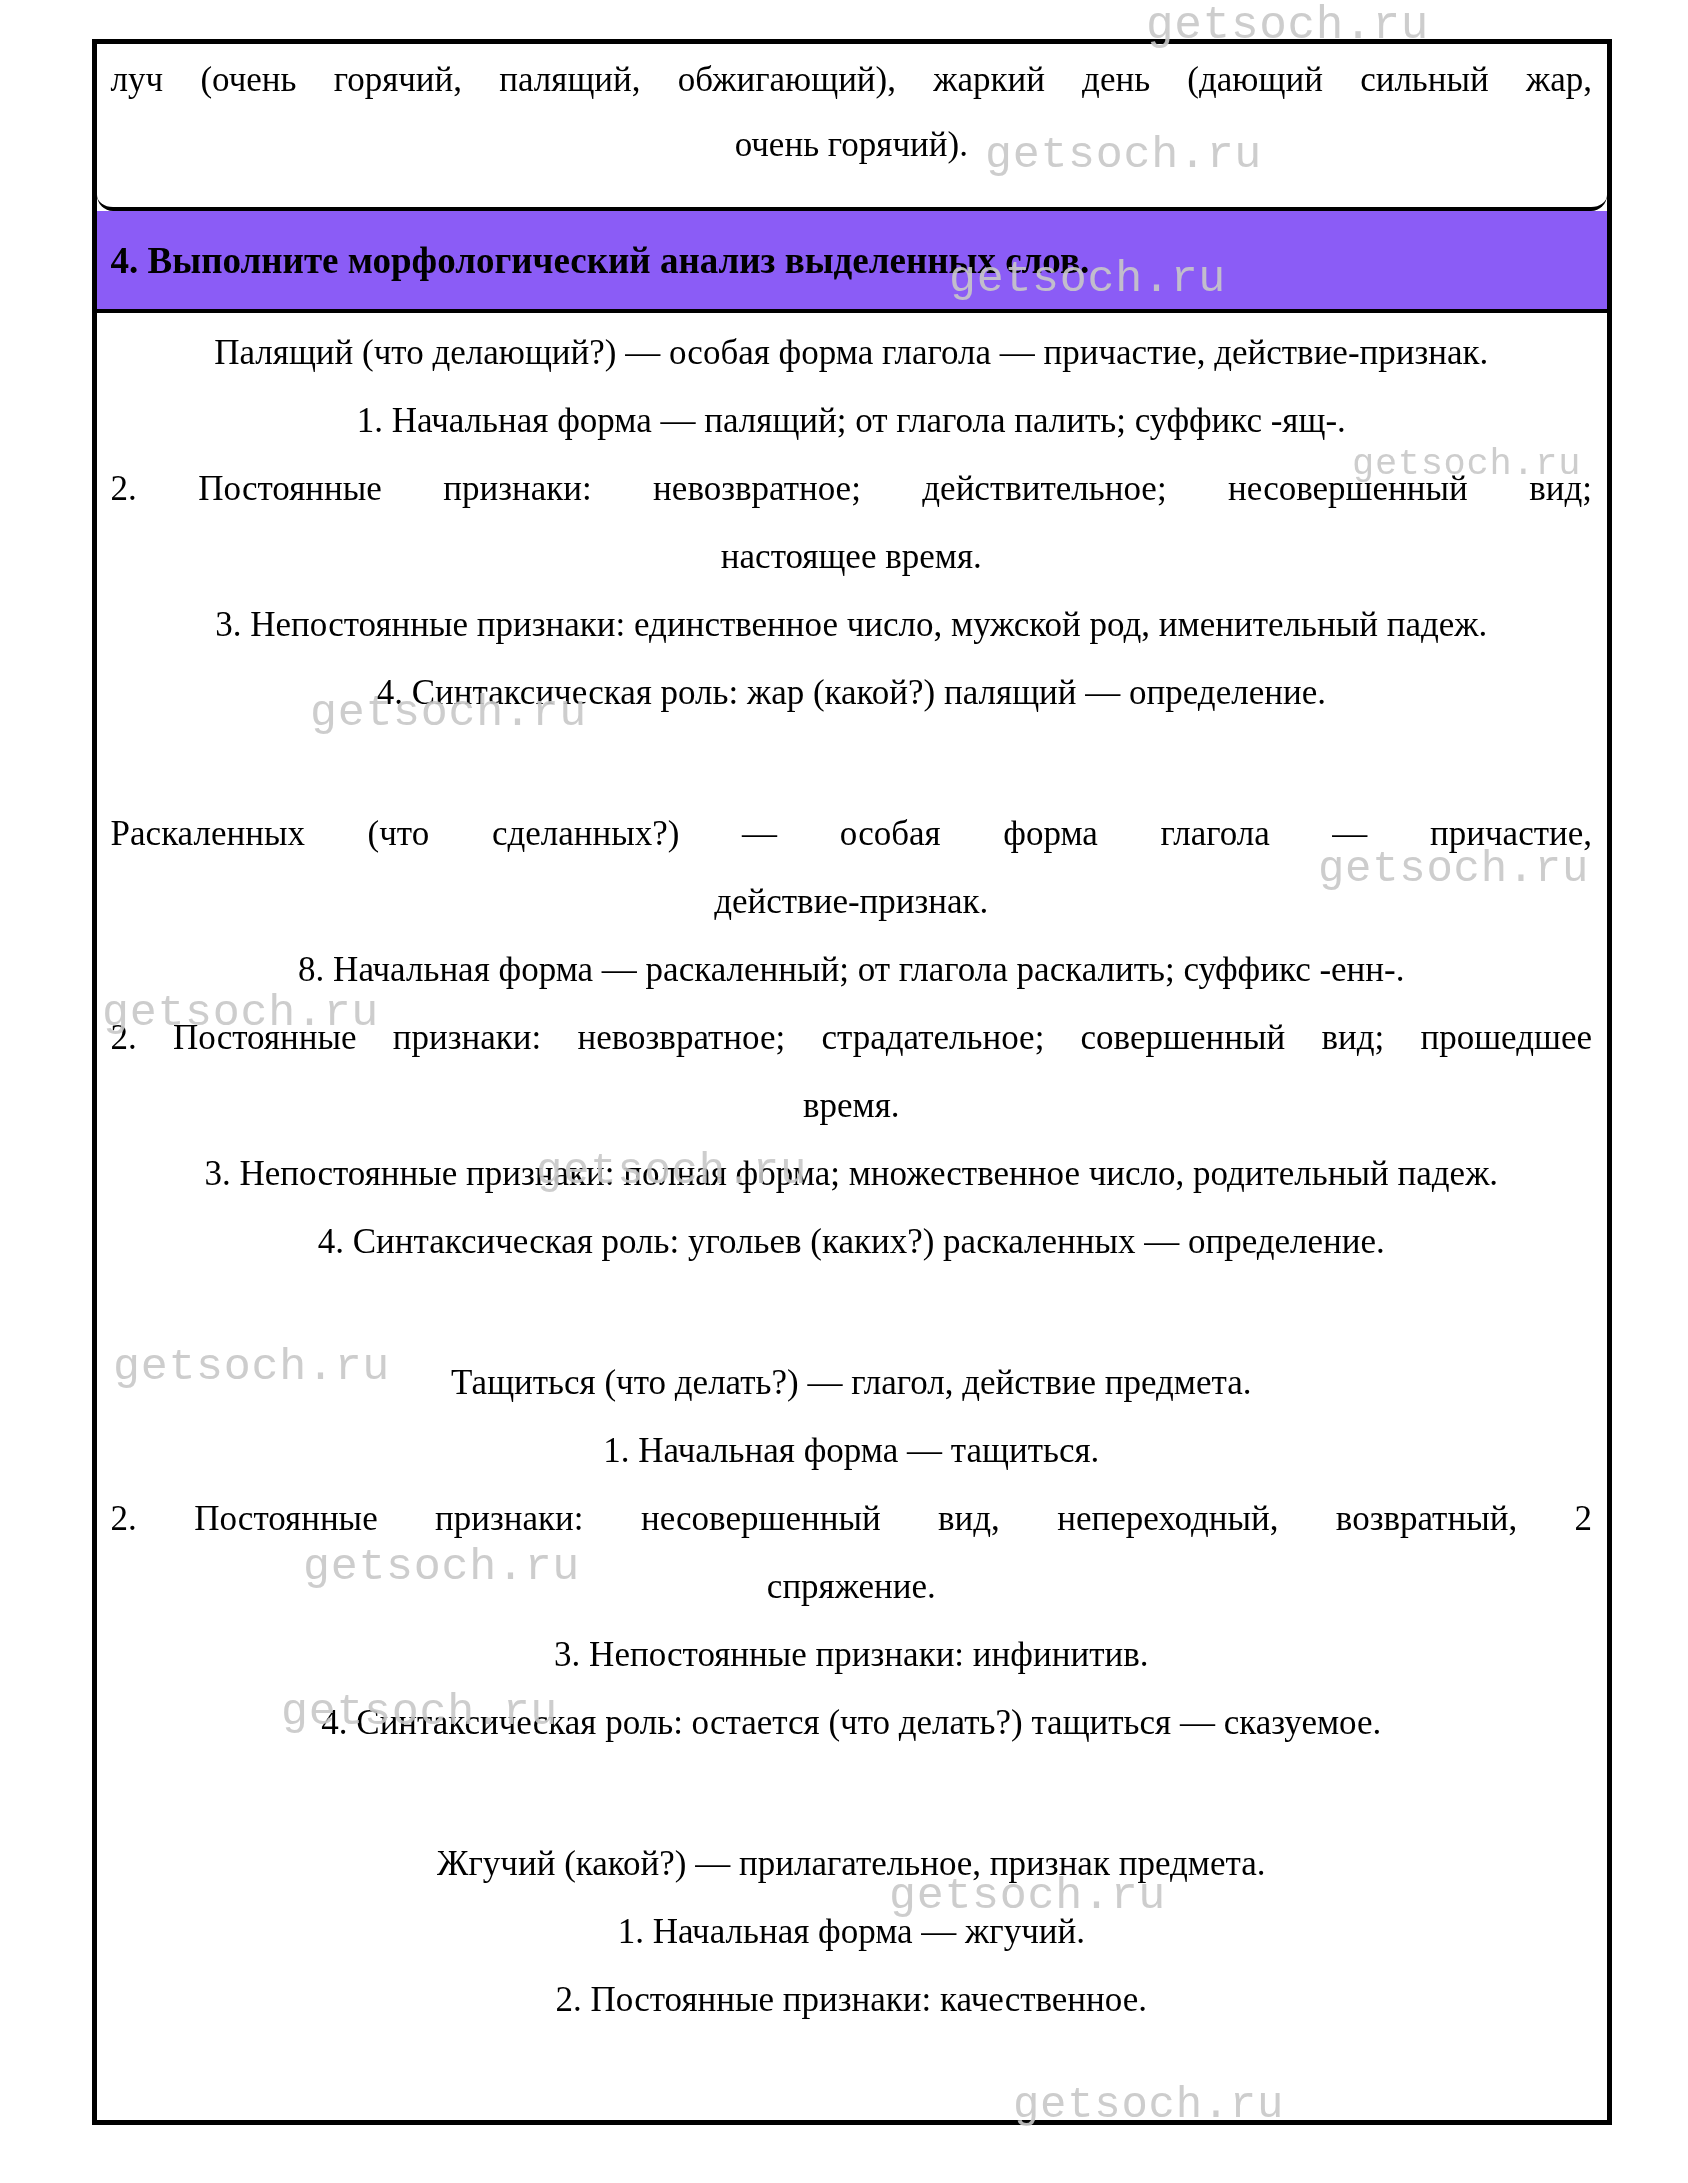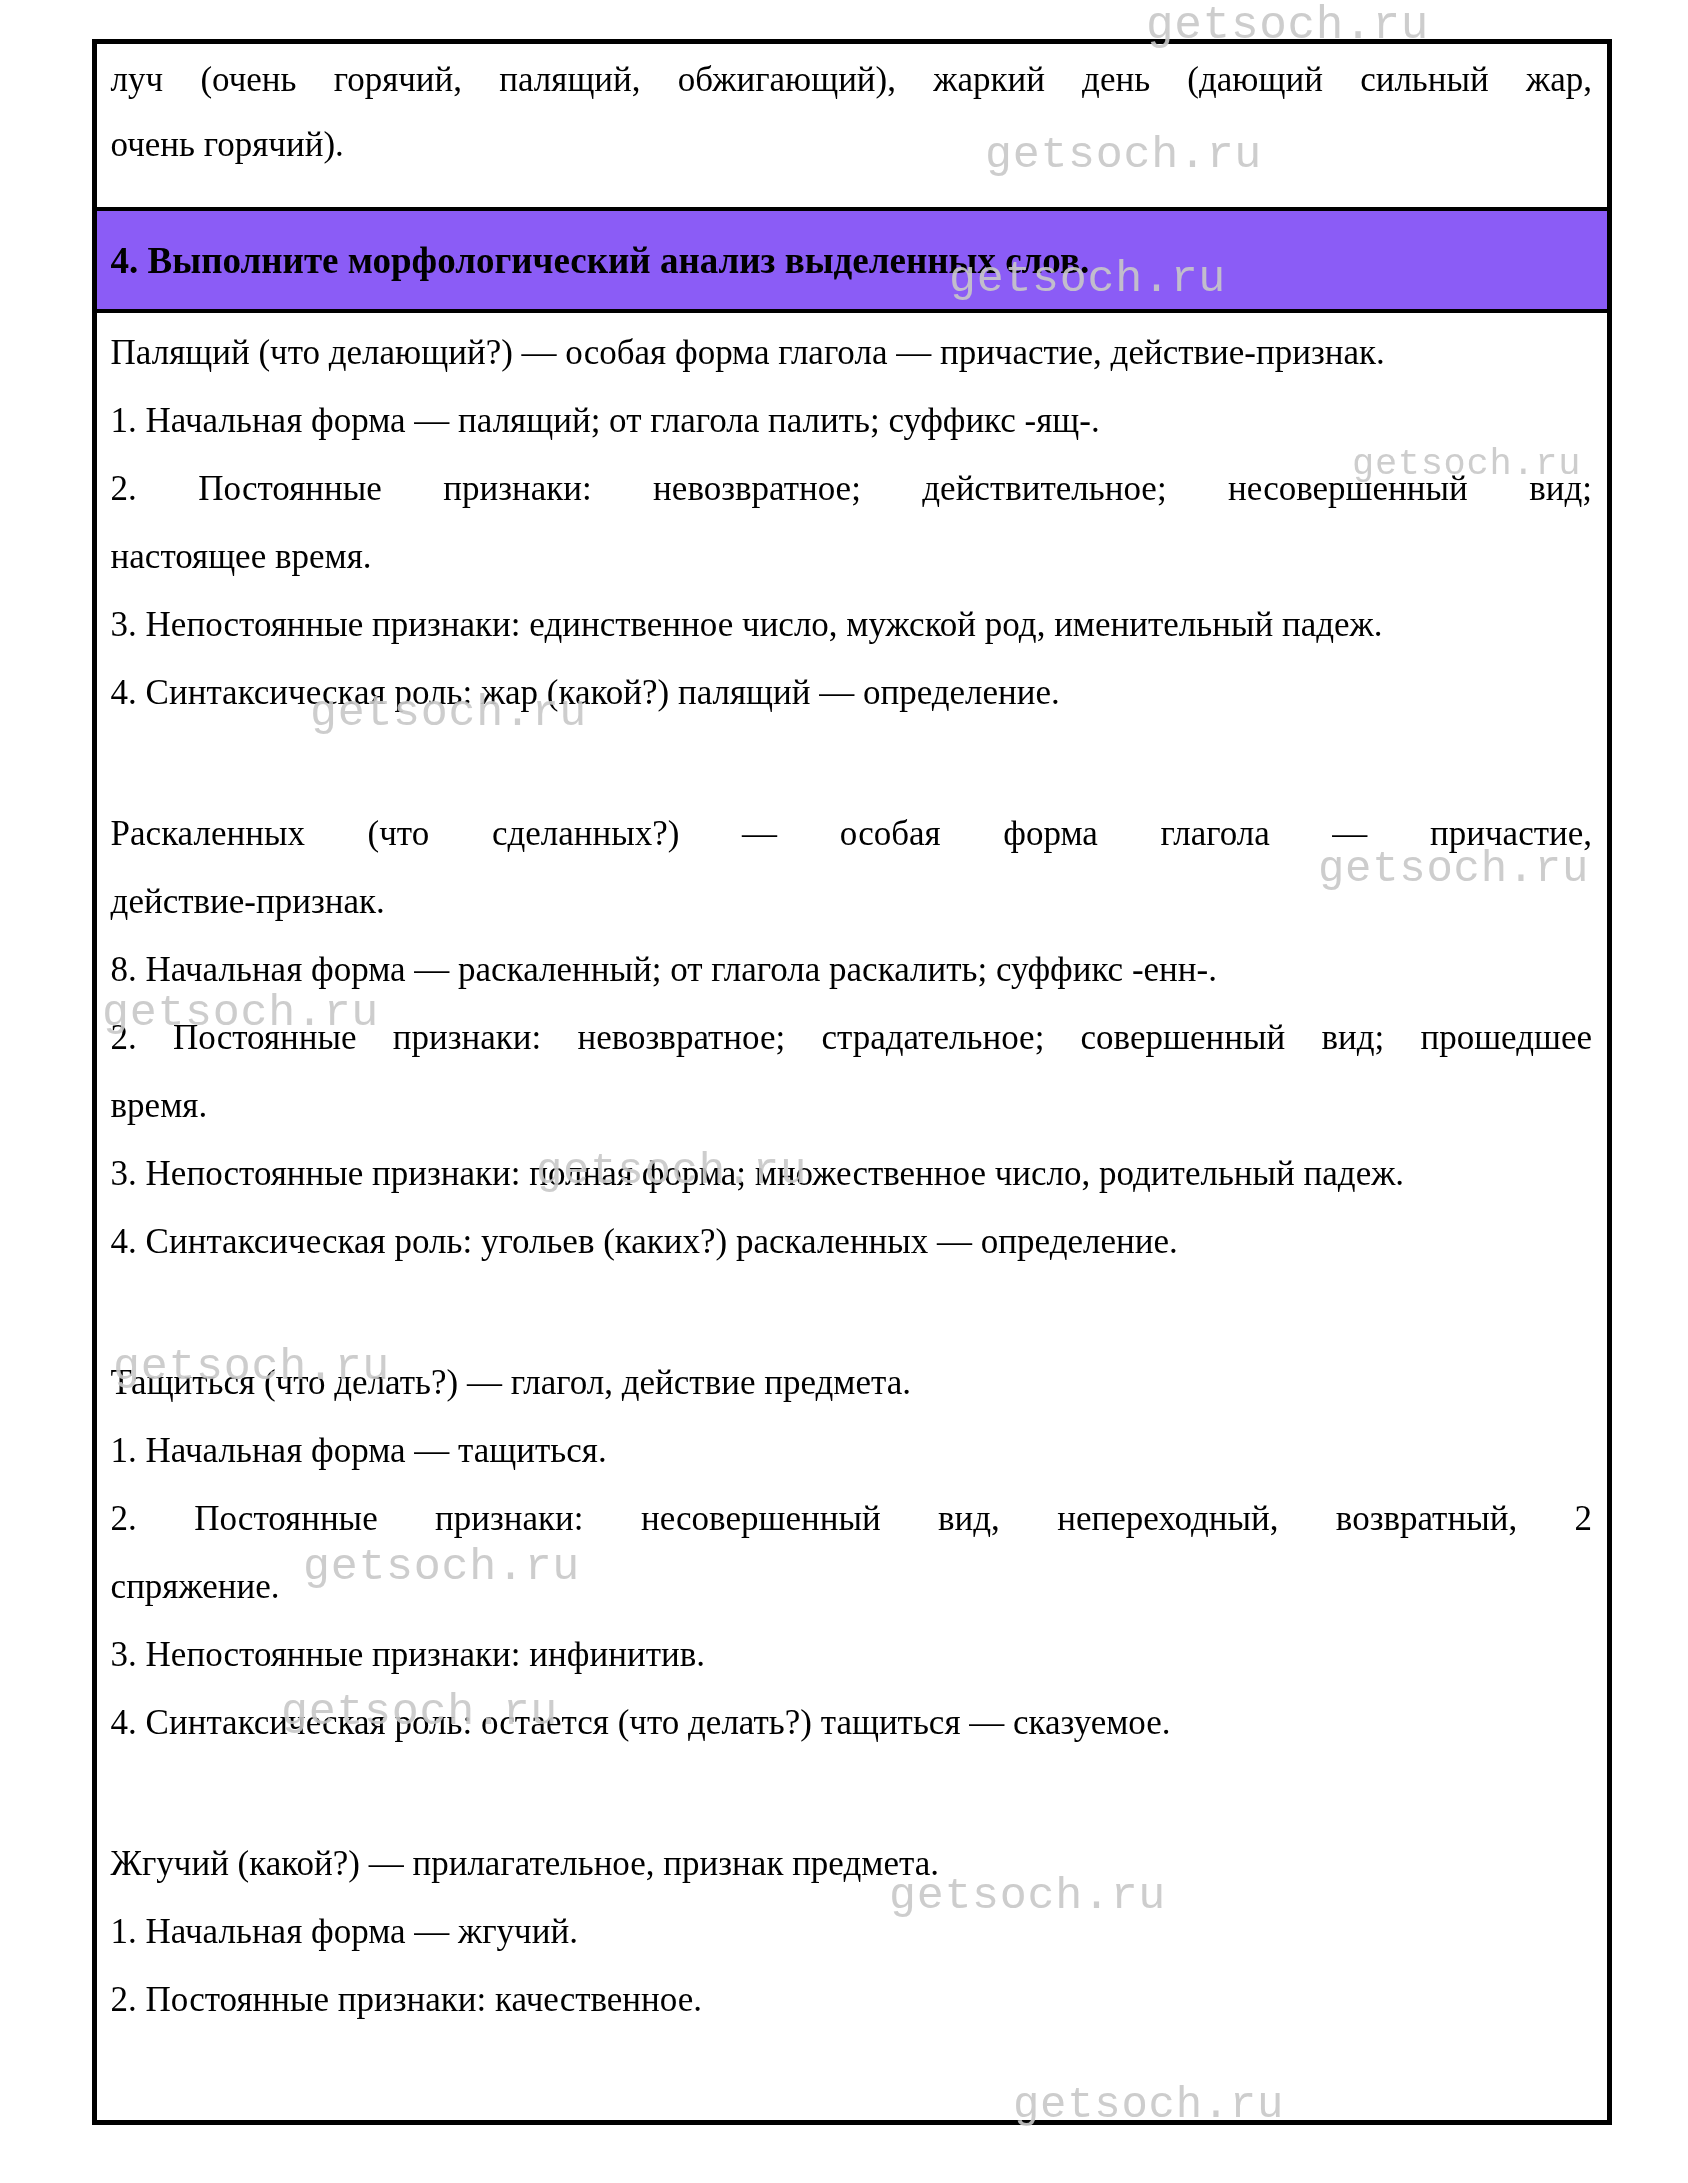--- a/index.html
+++ b/index.html
@@ -23,36 +23,37 @@
     box-sizing: border-box;
     padding: 0 15px 0 13.6px;
     overflow: hidden;
   }
   .row-intro {
     height: 167px;
     border-bottom: 4.8px solid #000000;
     font-size: 35px;
     line-height: 65px;
     padding-top: 2.7px;
+    border-radius: 16px;
   }
   .row-header {
     height: 102px;
     border-bottom: 4.8px solid #000000;
     display: flex;
     align-items: center;
     font-weight: bold;
     font-size: 37px;
   }
   .row-body {
     height: 1808px;
     font-size: 35px;
     line-height: 68px;
     padding-top: 6px;
   }
-  .line { white-space: nowrap; }
+  .line { white-space: nowrap; text-align: center; }
   .line.justify {
     text-align: justify;
     text-align-last: justify;
     text-justify: inter-word;
   }
   .row-body .line.blank { height: 73px; }
   .watermark {
     position: absolute;
     font-family: Liberation Mono, monospace;
     line-height: 1;

